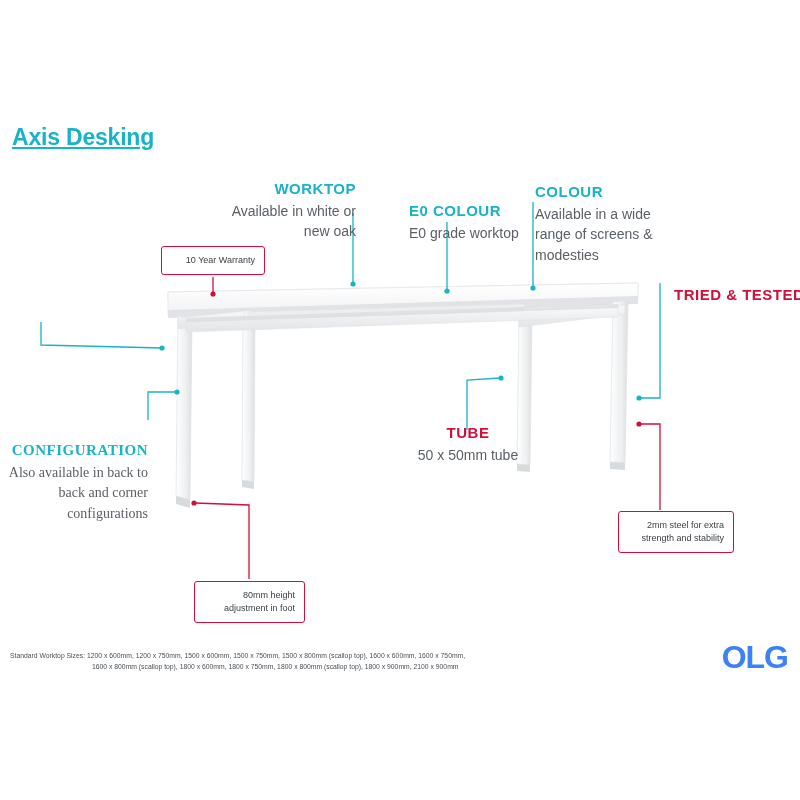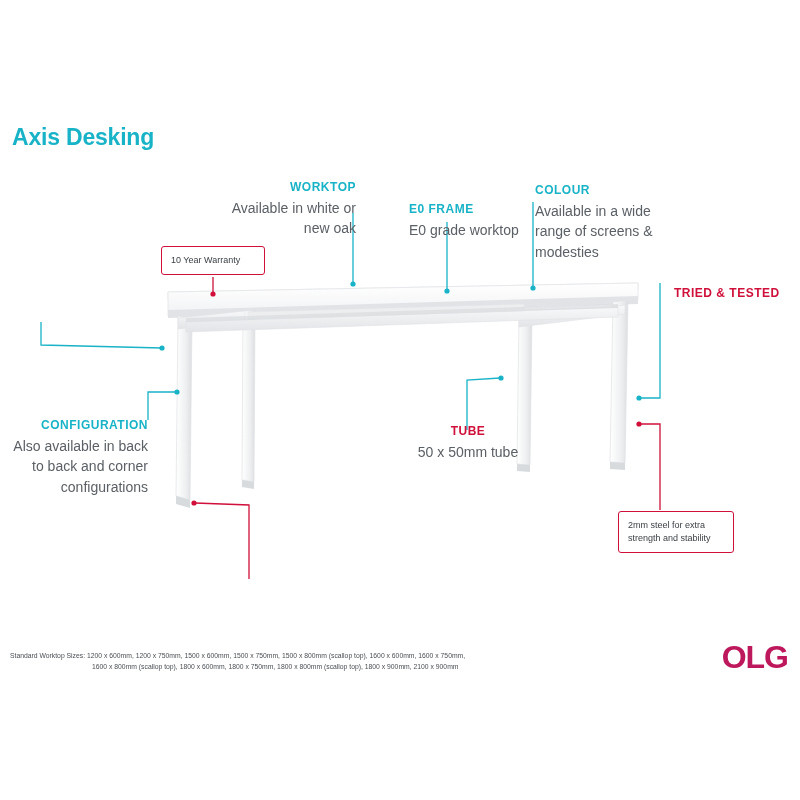--- a/index.html
+++ b/index.html
@@ -20,36 +20,37 @@
   }
   
   #title {
     position: absolute;
     left: 12px;
     top: 124px;
     font-size: 23px;
     font-weight: bold;
     color: #18B3C7;
     letter-spacing: -0.2px;
+    text-decoration: underline;
   }
   
   #desk-svg {
     position: absolute;
     left: 0;
     top: 0;
     width: 800px;
     height: 800px;
     pointer-events: none;
   }
   
   .callout {
     position: absolute;
   }
   .callout .heading {
-    font-size: 12px;
+    font-size: 15px;
     font-weight: bold;
     letter-spacing: 0.5px;
     margin-bottom: 4px;
     white-space: nowrap;
   }
   .callout .body {
     font-size: 14px;
     line-height: 1.45;
     color: #5b6066;
   }
@@ -62,42 +63,42 @@
   
   .boxed {
     position: absolute;
     border: 1.4px solid #D0103A;
     border-radius: 3px;
     background: #ffffff;
     color: #3a3f44;
     font-size: 9px;
     line-height: 1.45;
     padding: 7px 9px;
-    text-align: left;
+    text-align: right;
     box-sizing: border-box;
   }
 
   
   #footer-sizes {
     position: absolute;
     left: 10px;
     top: 650px;
     width: 620px;
     font-size: 6.8px;
     line-height: 1.65;
     color: #4a4f55;
   }
   #footer-sizes .lead { }
   #logo {
     position: absolute;
     right: 12px;
     top: 641px;
     font-size: 32px;
     font-weight: bold;
-    color: #be185d;
+    color: #3b82f6;
     letter-spacing: -1px;
     line-height: 1;
   }
 </style>
 </head>
 <body>
 
 <div id="page">
 
   <div id="title">Axis Desking</div>
@@ -186,47 +187,48 @@
     <circle cx="194" cy="503" r="2.6" fill="#D0103A"></circle>
   </svg>
 
 
   <div class="callout teal right-align" style="left:228px; top:180px; width:128px;">
     <div class="heading">WORKTOP</div>
     <div class="body">Available in white or new oak</div>
   </div>
 
   <div class="callout teal" style="left:409px; top:202px; width:120px;">
-    <div class="heading">E0 FRAME</div>
+    <div class="heading">E0 COLOUR</div>
     <div class="body">E0 grade worktop</div>
   </div>
 
   <div class="callout teal" style="left:535px; top:183px; width:135px;">
     <div class="heading">COLOUR</div>
     <div class="body">Available in a wide range of screens &amp; modesties</div>
   </div>
 
   <div class="callout crimson" style="left:674px; top:262px; width:124px;margin-top:24px;">
     <div class="heading">TRIED &amp; TESTED</div>
   </div>
 
-  <div class="callout teal right-align" style="left:0px; top:418px; width:148px;">
+  <div class="callout teal right-align" style="left:0px; top:442px; width:148px;font-family:Liberation Serif, serif;">
     <div class="heading">CONFIGURATION</div>
     <div class="body">Also available in back to back and corner configurations</div>
   </div>
 
   <div class="callout crimson center-align" style="left:398px; top:424px; width:140px;">
     <div class="heading">TUBE</div>
     <div class="body">50 x 50mm tube</div>
   </div>
 
   <div class="boxed" style="left:161px; top:246px; width:104px;">10 Year Warranty</div>
 
   <div class="boxed" style="left:618px; top:511px; width:116px;">2mm steel for extra strength and stability</div>
 
+  <div class="boxed" style="left:194px; top:581px; width:111px;">80mm height adjustment in foot</div>
 
   <div id="footer-sizes">
     <div class="lead">Standard Worktop Sizes:  1200 x 600mm, 1200 x 750mm, 1500 x 600mm, 1500 x 750mm, 1500 x 800mm (scallop top), 1600 x 600mm, 1600 x 750mm,</div>
     <div style="padding-left:82px;">1600 x 800mm (scallop top), 1800 x 600mm, 1800 x 750mm, 1800 x 800mm (scallop top), 1800 x 900mm, 2100 x 900mm</div>
   </div>
 
   <div id="logo">OLG</div>
 
 </div>
 

